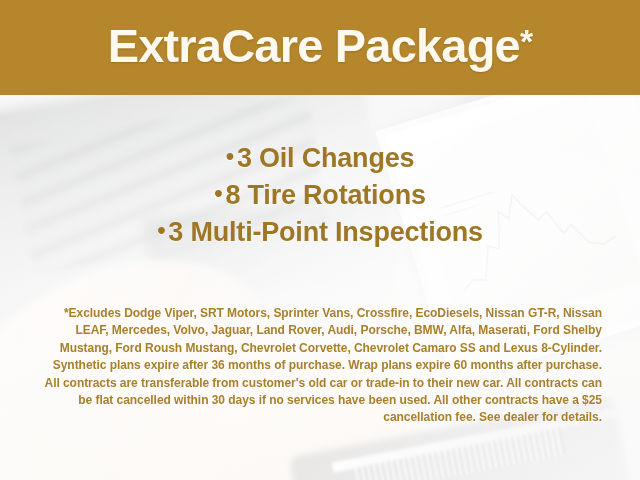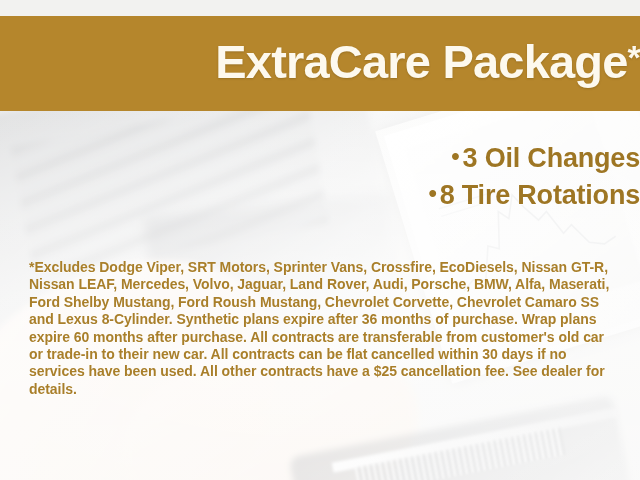--- a/index.html
+++ b/index.html
@@ -152,28 +152,28 @@
   }
   .bg-wash2 {
     position: absolute;
     inset: 0;
     background: radial-gradient(ellipse 120% 90% at 48% 55%, rgba(255,255,255,0.42) 0%, rgba(255,255,255,0.10) 70%, rgba(255,255,255,0.30) 100%);
   }
 
   
   .header-bar {
     position: absolute;
-    left: 0; top: 16px;
+    left: 0; top: 0;
     width: 640px;
     height: 95px;
     background: #b5862c;
     z-index: 5;
     display: flex;
     align-items: center;
-    justify-content: flex-end;
+    justify-content: center;
   }
   .header-title {
     font-size: 47px;
     font-weight: bold;
     color: #fdf9ee;
     letter-spacing: -0.8px;
     line-height: 1;
     white-space: nowrap;
     text-shadow: 0 1px 2px rgba(90,62,12,0.30);
     margin: 0;
@@ -193,46 +193,46 @@
     left: 0; top: 95px;
     width: 640px;
     height: 385px;
     z-index: 6;
   }
 
   .benefits {
     list-style: none;
     margin: 0;
     padding: 45px 0 0 0;
-    text-align: right;
+    text-align: center;
   }
   .benefit-item {
     color: #9e7624;
     font-size: 27px;
     font-weight: bold;
     line-height: 36px;
     letter-spacing: -0.2px;
     white-space: nowrap;
     text-shadow: 0 1px 1px rgba(255,255,255,0.75);
   }
   .benefit-item .dot {
     font-size: 24px;
     position: relative;
     top: -3px;
     margin-right: 3px;
   }
 
   .disclaimer {
-    margin: 7px;
+    margin: 16px;
     padding: 38px 22px 0 22px;
     color: #a97f2a;
-    font-size: 14px;
+    font-size: 12px;
     font-weight: bold;
     line-height: 17.4px;
-    text-align: left;
+    text-align: right;
     letter-spacing: -0.05px;
     text-shadow: 0 1px 1px rgba(255,255,255,0.8);
   }
 </style>
 </head>
 <body>
 
 <div class="promo-card">
 
   <div class="photo-bg">
@@ -265,18 +265,21 @@
 
   <div class="content">
 
     <ul class="benefits">
       <li class="benefit-item">
         <span class="dot">•</span><span>3 Oil Changes</span>
       </li>
       <li class="benefit-item">
         <span class="dot">•</span><span>8 Tire Rotations</span>
       </li>
+      <li class="benefit-item">
+        <span class="dot">•</span><span>3 Multi-Point Inspections</span>
+      </li>
     </ul>
 
     <p class="disclaimer">*Excludes Dodge Viper, SRT Motors, Sprinter Vans, Crossfire, EcoDiesels, Nissan GT-R, Nissan LEAF, Mercedes, Volvo, Jaguar, Land Rover, Audi, Porsche, BMW, Alfa, Maserati, Ford Shelby Mustang, Ford Roush Mustang, Chevrolet Corvette, Chevrolet Camaro SS and Lexus 8-Cylinder. Synthetic plans expire after 36 months of purchase. Wrap plans expire 60 months after purchase. All contracts are transferable from customer's old car or trade-in to their new car. All contracts can be flat cancelled within 30 days if no services have been used. All other contracts have a $25 cancellation fee. See dealer for details.</p>
 
   </div>
 </div>
 
 </body></html>

